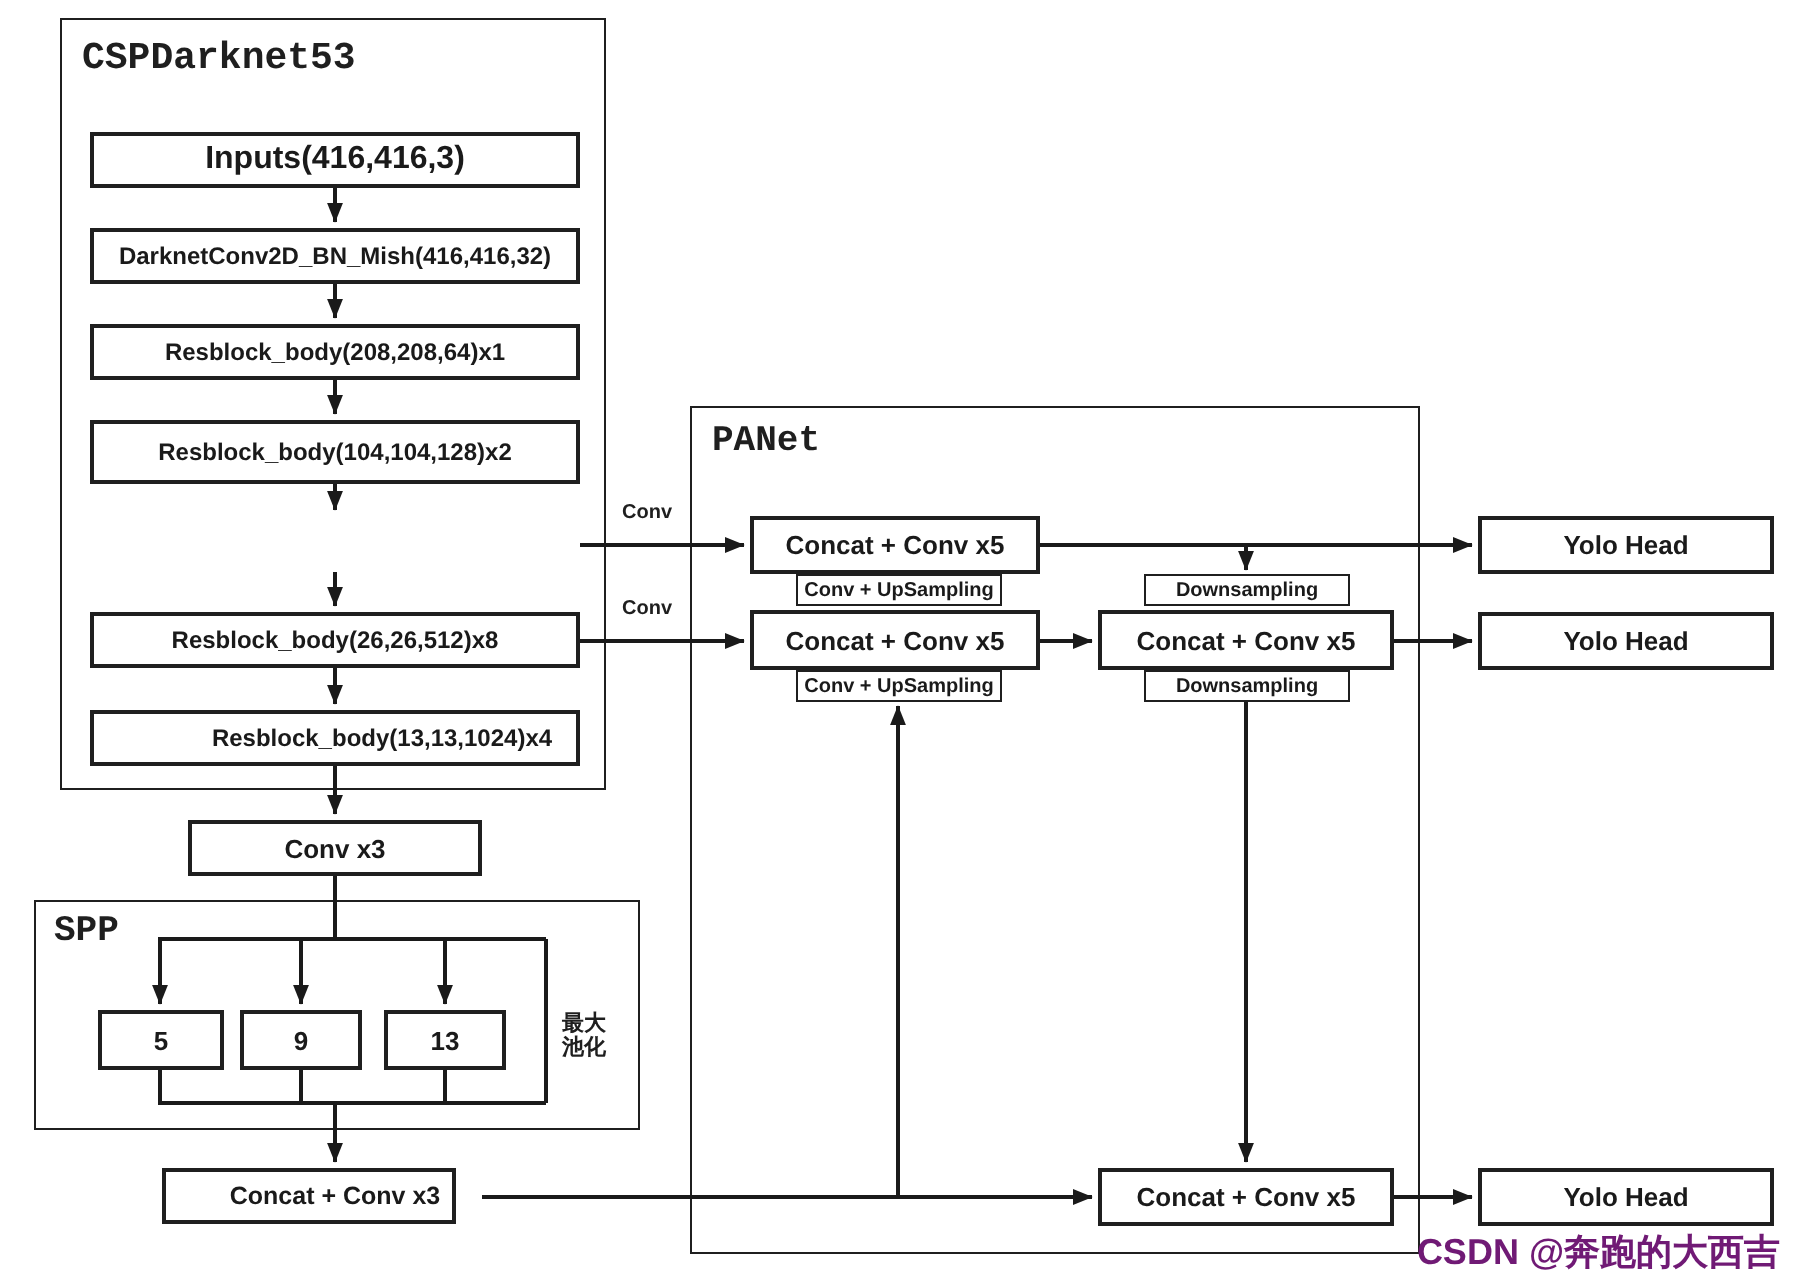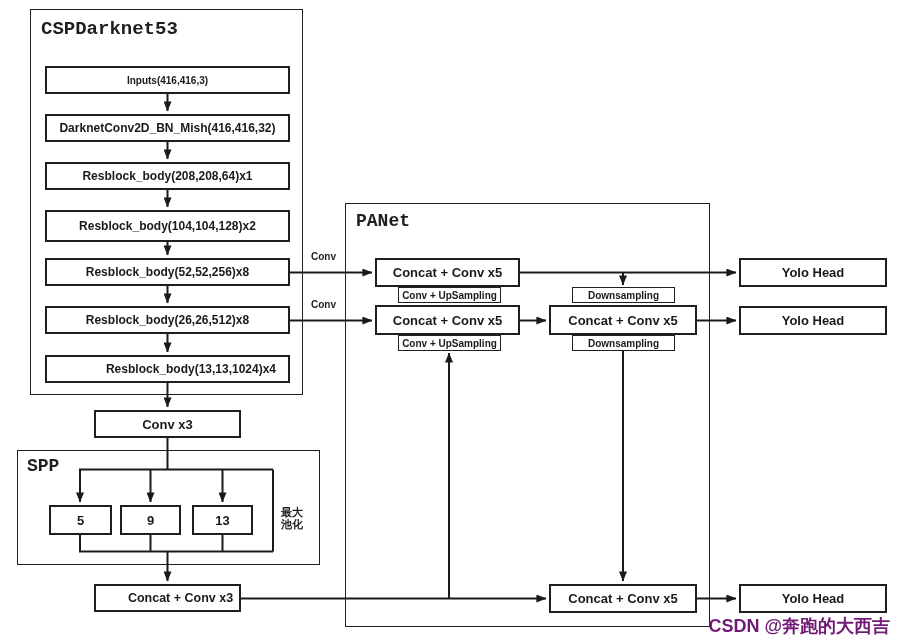--- a/index.html
+++ b/index.html
@@ -68,39 +68,38 @@
 
   <div class="frame" style="left:30px;top:9px;width:273px;height:386px;"></div>
   <div class="frame-title" style="left:41px;top:18px;font-size:19px;">CSPDarknet53</div>
 
   <div class="frame" style="left:345px;top:203px;width:365px;height:424px;"></div>
   <div class="frame-title" style="left:356px;top:211px;font-size:18px;">PANet</div>
 
   <div class="frame" style="left:17px;top:450px;width:303px;height:115px;"></div>
   <div class="frame-title" style="left:27px;top:456px;font-size:18px;">SPP</div>
 
-  <div class="node" style="left:45px;top:66px;width:245px;height:28px;font-size:10px;">Inputs(416,416,3)</div>
+  <div class="node" style="left:45px;top:66px;width:245px;height:28px;font-size:16px;">Inputs(416,416,3)</div>
   <div class="node" style="left:45px;top:114px;width:245px;height:28px;font-size:12px;">DarknetConv2D_BN_Mish(416,416,32)</div>
   <div class="node" style="left:45px;top:162px;width:245px;height:28px;font-size:12px;">Resblock_body(208,208,64)x1</div>
   <div class="node" style="left:45px;top:210px;width:245px;height:32px;font-size:12px;">Resblock_body(104,104,128)x2</div>
-  <div class="node" style="left:45px;top:258px;width:245px;height:28px;font-size:12px;">Resblock_body(52,52,256)x8</div>
   <div class="node" style="left:45px;top:306px;width:245px;height:28px;font-size:12px;">Resblock_body(26,26,512)x8</div>
   <div class="node" style="left:45px;top:355px;width:245px;height:28px;font-size:12px;padding-left:47px;">Resblock_body(13,13,1024)x4</div>
 
   <div class="node" style="left:94px;top:410px;width:147px;height:28px;">Conv x3</div>
 
   <div class="node" style="left:49px;top:505px;width:63px;height:30px;">5</div>
   <div class="node" style="left:120px;top:505px;width:61px;height:30px;">9</div>
   <div class="node" style="left:192px;top:505px;width:61px;height:30px;">13</div>
   <div class="note" style="left:281px;top:506px;">
     <div>最大</div>
     <div>池化</div>
   </div>
 
-  <div class="node" style="left:94px;top:584px;width:147px;height:28px;font-size:12.5px;padding-left:26px;">Concat + Conv x3</div>
+  <div class="node" style="left:81px;top:584px;width:147px;height:28px;font-size:12.5px;padding-left:26px;">Concat + Conv x3</div>
 
   <div class="edge-label" style="left:311px;top:251px;">Conv</div>
   <div class="edge-label" style="left:311px;top:299px;">Conv</div>
 
   <div class="node" style="left:375px;top:258px;width:145px;height:29px;">Concat + Conv x5</div>
   <div class="node sm" style="left:398px;top:287px;width:103px;height:16px;">Conv + UpSampling</div>
   <div class="node" style="left:375px;top:305px;width:145px;height:30px;">Concat + Conv x5</div>
   <div class="node sm" style="left:398px;top:335px;width:103px;height:16px;">Conv + UpSampling</div>
 
   <div class="node sm" style="left:572px;top:287px;width:103px;height:16px;">Downsampling</div>

